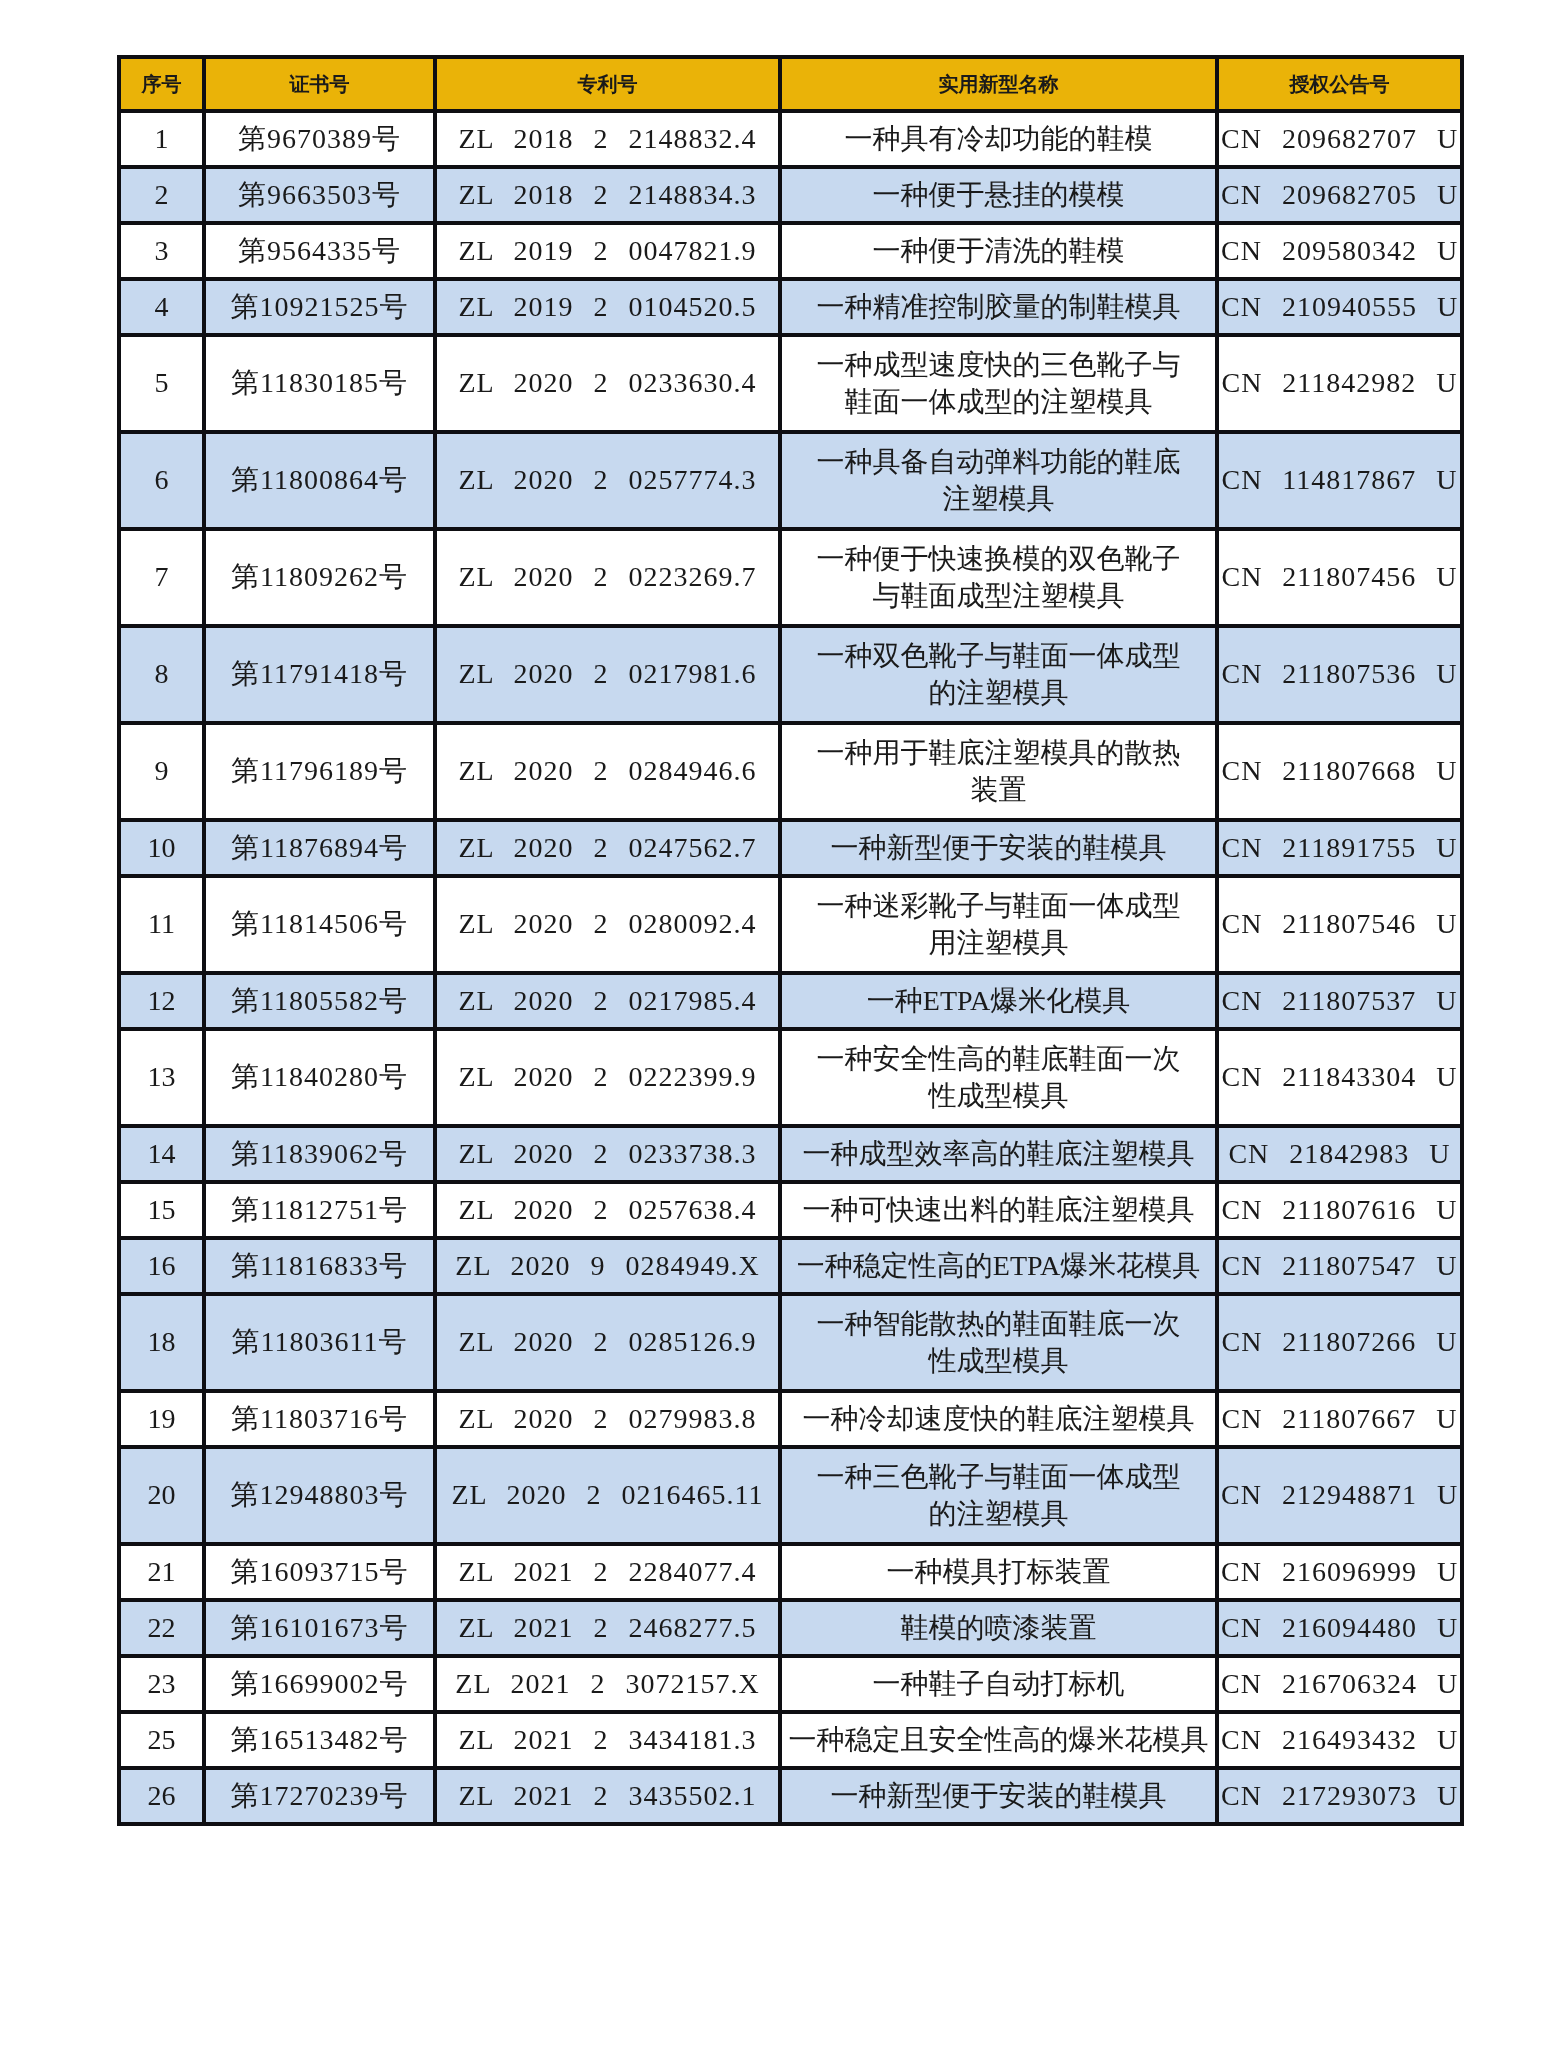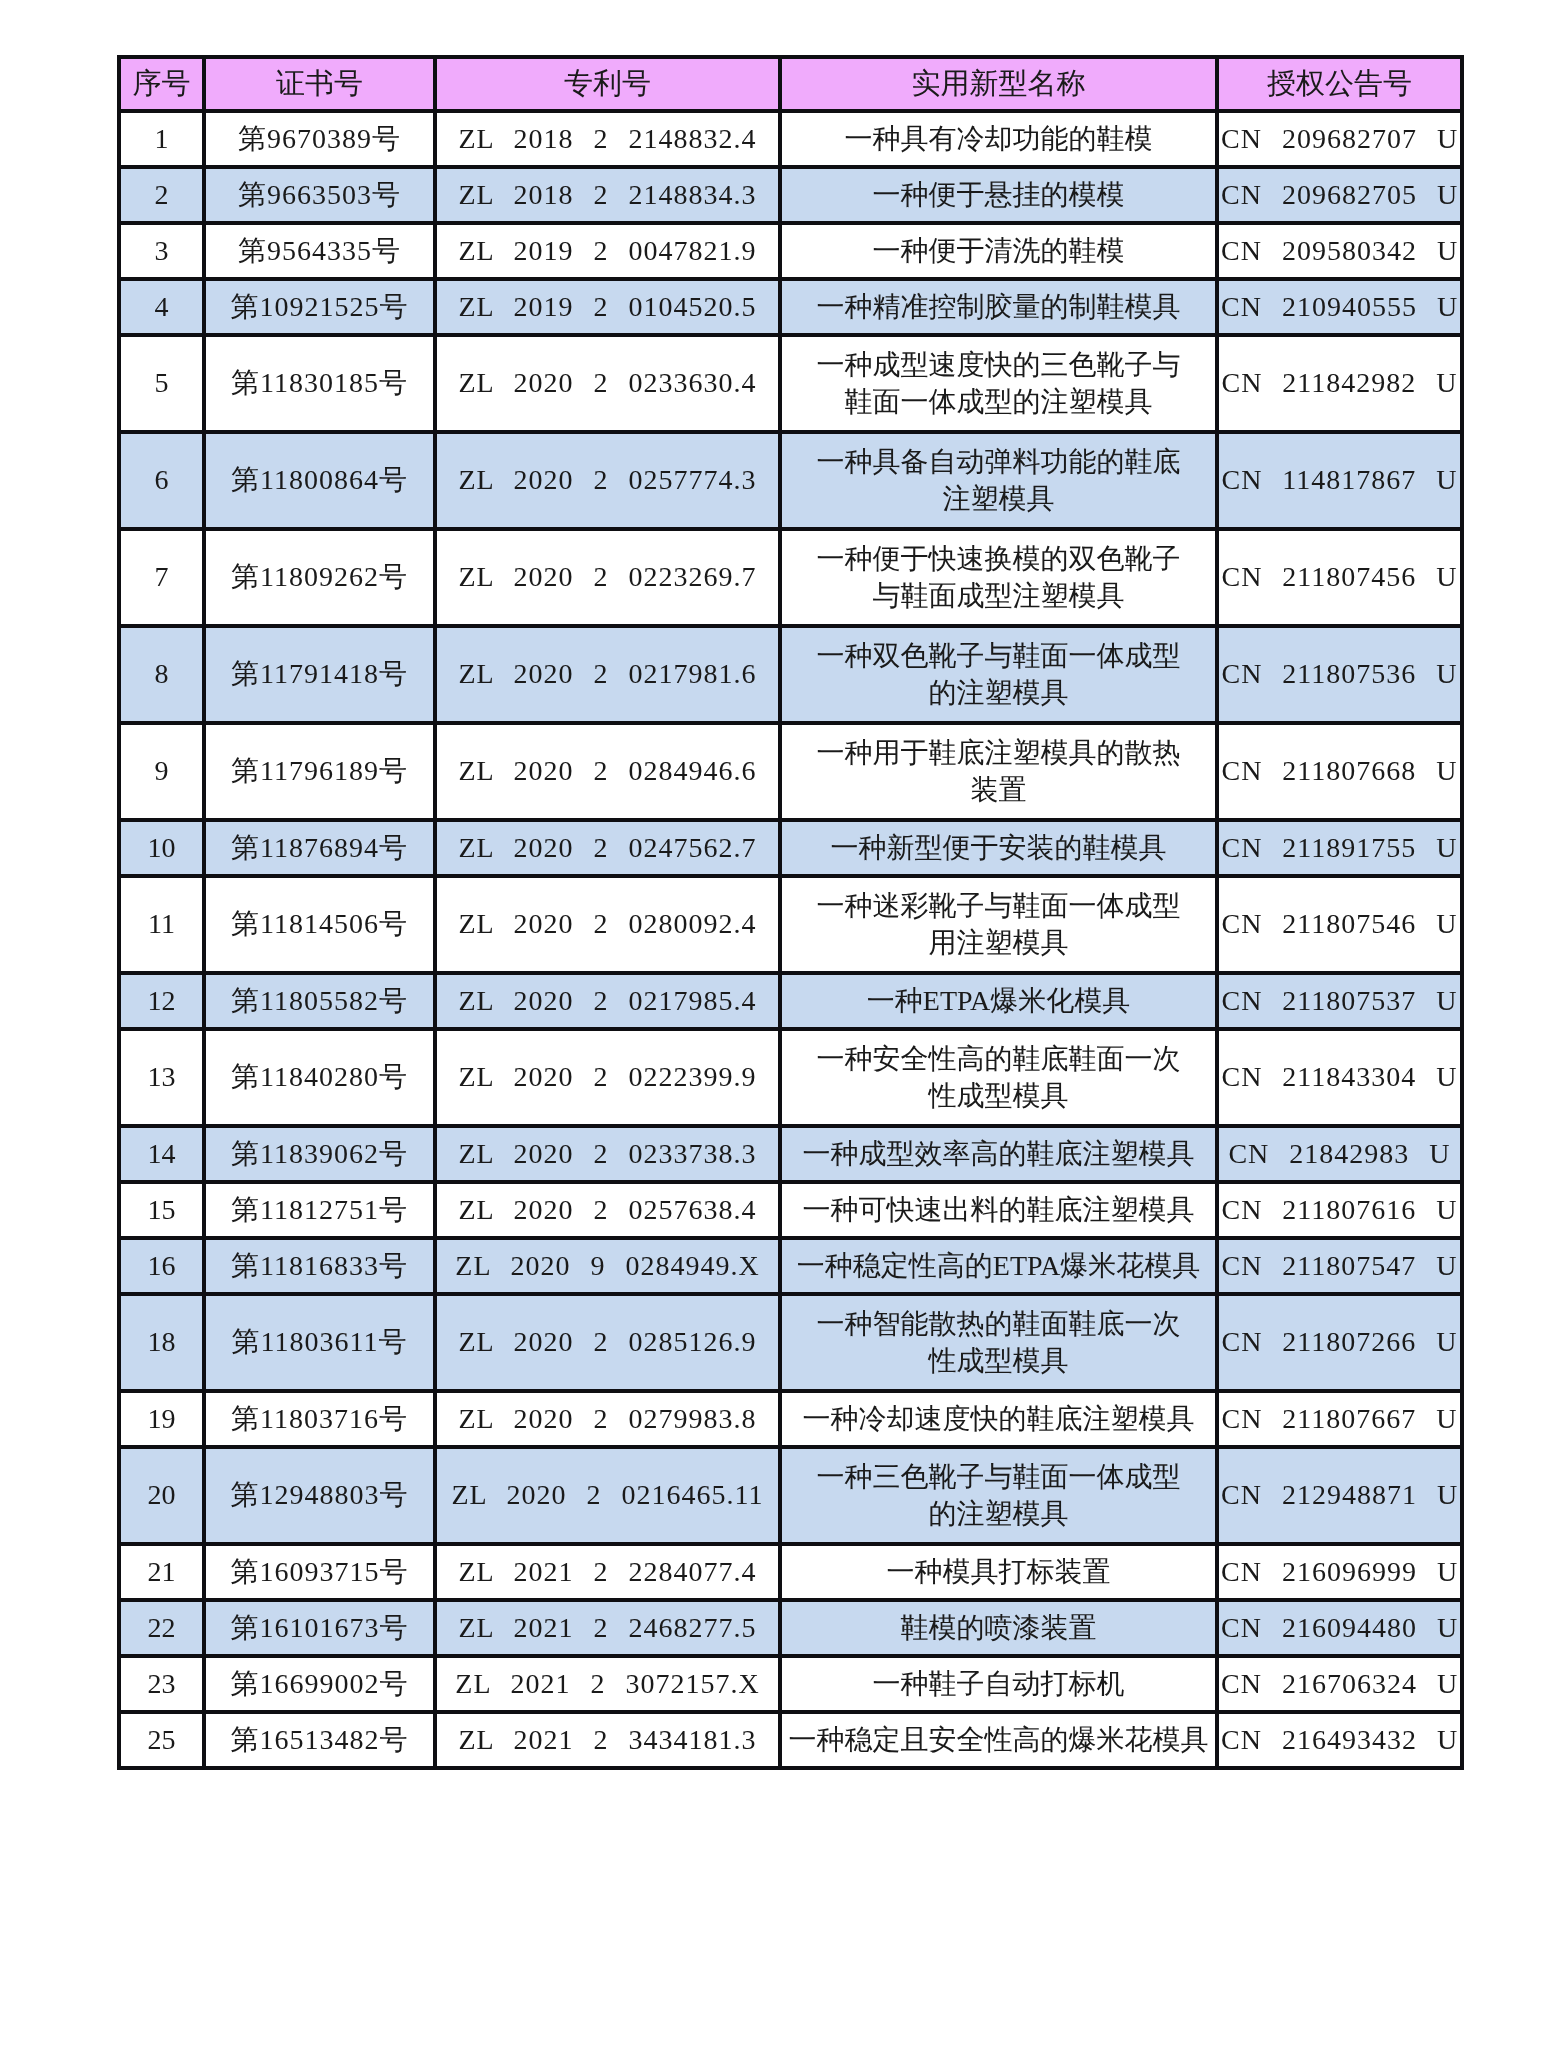--- a/index.html
+++ b/index.html
@@ -22,23 +22,23 @@
     border:4px solid #0e0e12;
     text-align:center;
     vertical-align:middle;
     padding:0 2px;
     font-size:28px;
     line-height:1.3;
     overflow:hidden;
   }
   table.patents th{
     height:50px;
-    font-size:29px;
-    font-weight:normal;
-    background:#f0abfc;
+    font-size:20px;
+    font-weight:bold;
+    background:#eab308;
   }
   tr.row{height:56px;background:#ffffff;}
   tr.row.alt{background:#c7d9ef;}
   tr.row.tall{height:97px;}
   td.col-name{white-space:pre-line;}
   td.col-patent, td.col-pub{
     letter-spacing:1px;
     word-spacing:12px;
     white-space:nowrap;
   }
@@ -229,15 +229,22 @@
           <td class="col-name">一种鞋子自动打标机</td>
           <td class="col-pub">CN 216706324 U</td>
         </tr>
         <tr class="row">
           <td class="col-no">25</td>
           <td class="col-cert">第16513482号</td>
           <td class="col-patent">ZL 2021 2 3434181.3</td>
           <td class="col-name">一种稳定且安全性高的爆米花模具</td>
           <td class="col-pub">CN 216493432 U</td>
         </tr>
+        <tr class="row alt">
+          <td class="col-no">26</td>
+          <td class="col-cert">第17270239号</td>
+          <td class="col-patent">ZL 2021 2 3435502.1</td>
+          <td class="col-name">一种新型便于安装的鞋模具</td>
+          <td class="col-pub">CN 217293073 U</td>
+        </tr>
       </tbody>
   </table>
 </div>
 
 </body></html>

